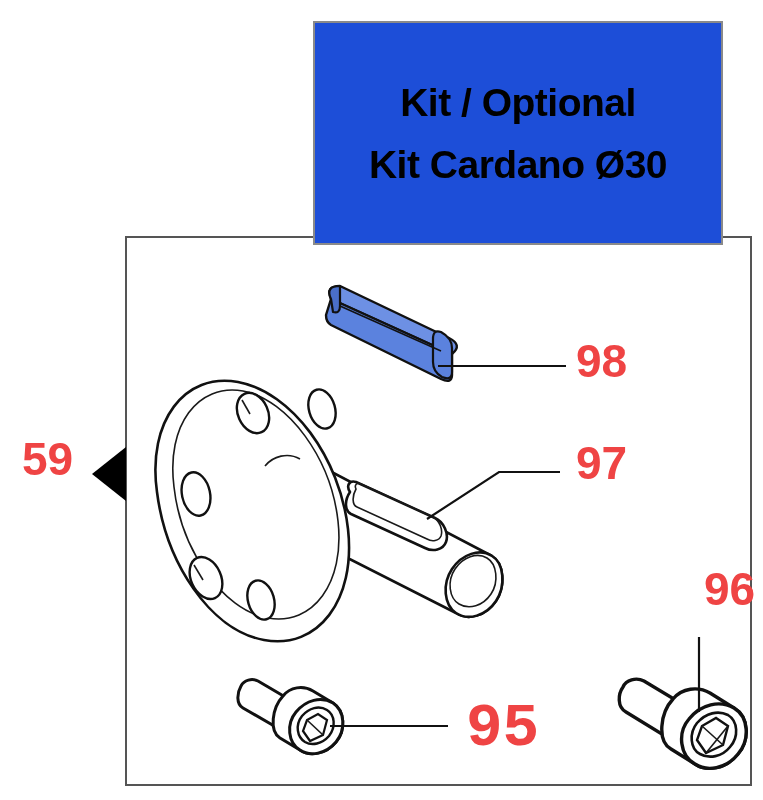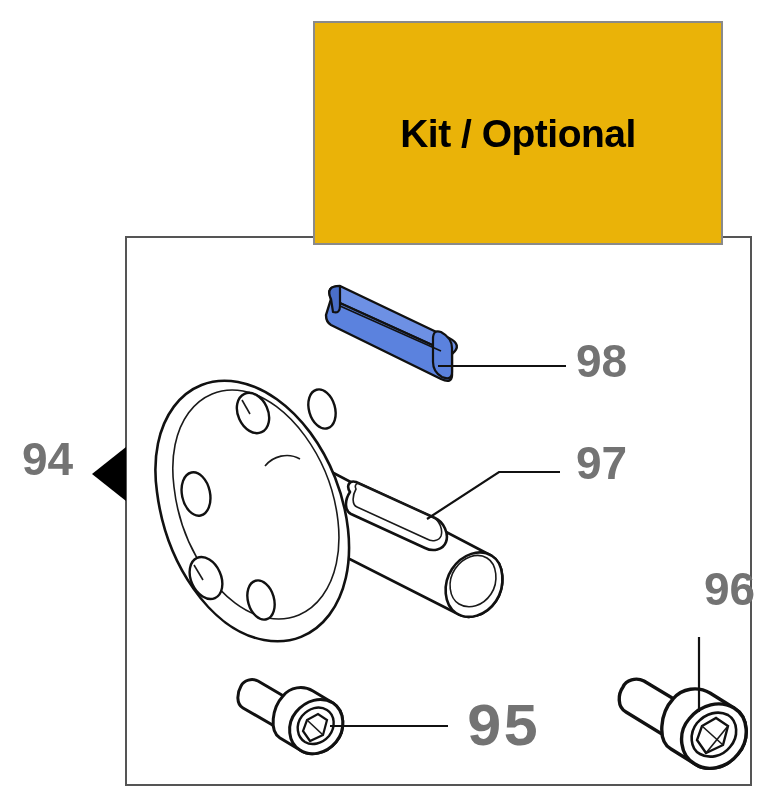--- a/index.html
+++ b/index.html
@@ -30,40 +30,40 @@
     background: transparent;
   }
   .title-box {
     position: absolute;
     left: 313px;
     top: 21px;
     width: 410px;
     height: 224px;
     border: 2px solid #8a8a8a;
     box-sizing: border-box;
-    background: #eab308;
+    background: #1d4ed8;
     display: flex;
     flex-direction: column;
     align-items: center;
     justify-content: center;
     padding-top: 2px;
   }
   .title-line {
     font-weight: bold;
     font-size: 39px;
     line-height: 62px;
     color: #000000;
     text-align: center;
     white-space: nowrap;
     letter-spacing: -0.5px;
   }
   .callout {
     position: absolute;
     font-weight: bold;
-    color: #737373;
+    color: #ef4444;
     white-space: nowrap;
     line-height: 1;
   }
   #callout-94 { left: 22px;  top: 436px; font-size: 46px; }
   #callout-95 { left: 466px; top: 698px; font-size: 61px; font-family: Liberation Mono, monospace; }
   #callout-96 { left: 704px; top: 566px; font-size: 46px; }
   #callout-97 { left: 576px; top: 440px; font-size: 46px; }
   #callout-98 { left: 576px; top: 338px; font-size: 46px; }
 
   svg.art {
@@ -233,21 +233,22 @@
       <path d="M702,726 L723,745" class="thin"></path>
       <path d="M706,753 L728,726" class="thin"></path>
     </g>
 
     <line x1="699" y1="637" x2="699" y2="712" stroke="#111111" stroke-width="2.2"></line>
 
   </svg>
 
   <div class="title-box">
     <div class="title-line">Kit / Optional</div>
+    <div class="title-line">Kit Cardano Ø30</div>
   </div>
 
-  <div class="callout" id="callout-94">94</div>
+  <div class="callout" id="callout-94">59</div>
   <div class="callout" id="callout-95">95</div>
   <div class="callout" id="callout-96">96</div>
   <div class="callout" id="callout-97">97</div>
   <div class="callout" id="callout-98">98</div>
 
 </div>
 
 </body></html>

